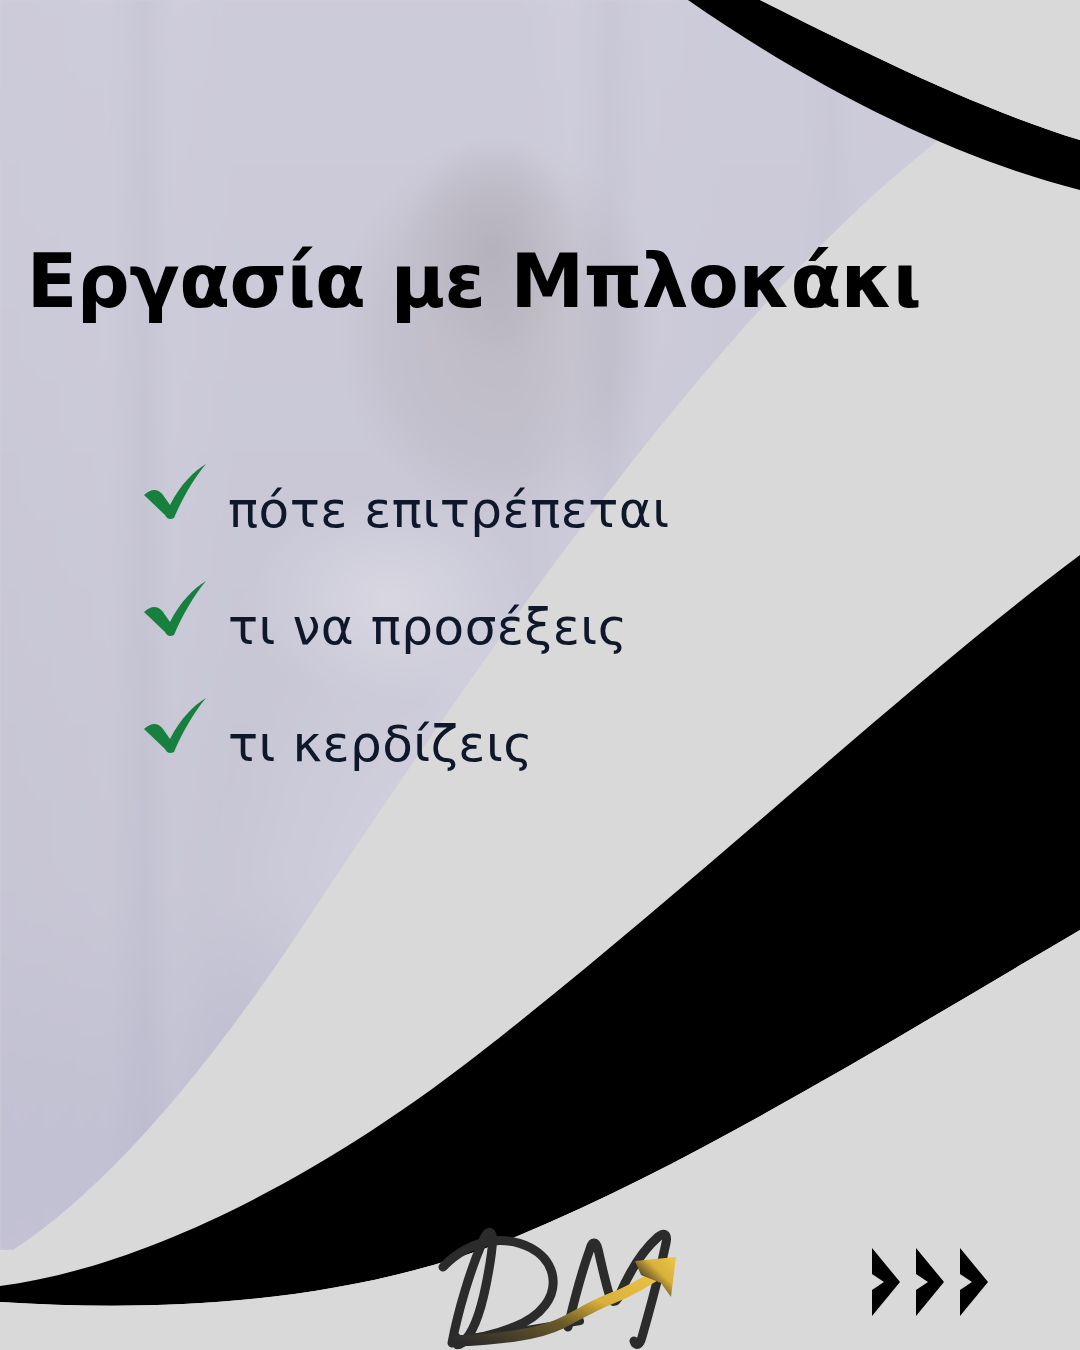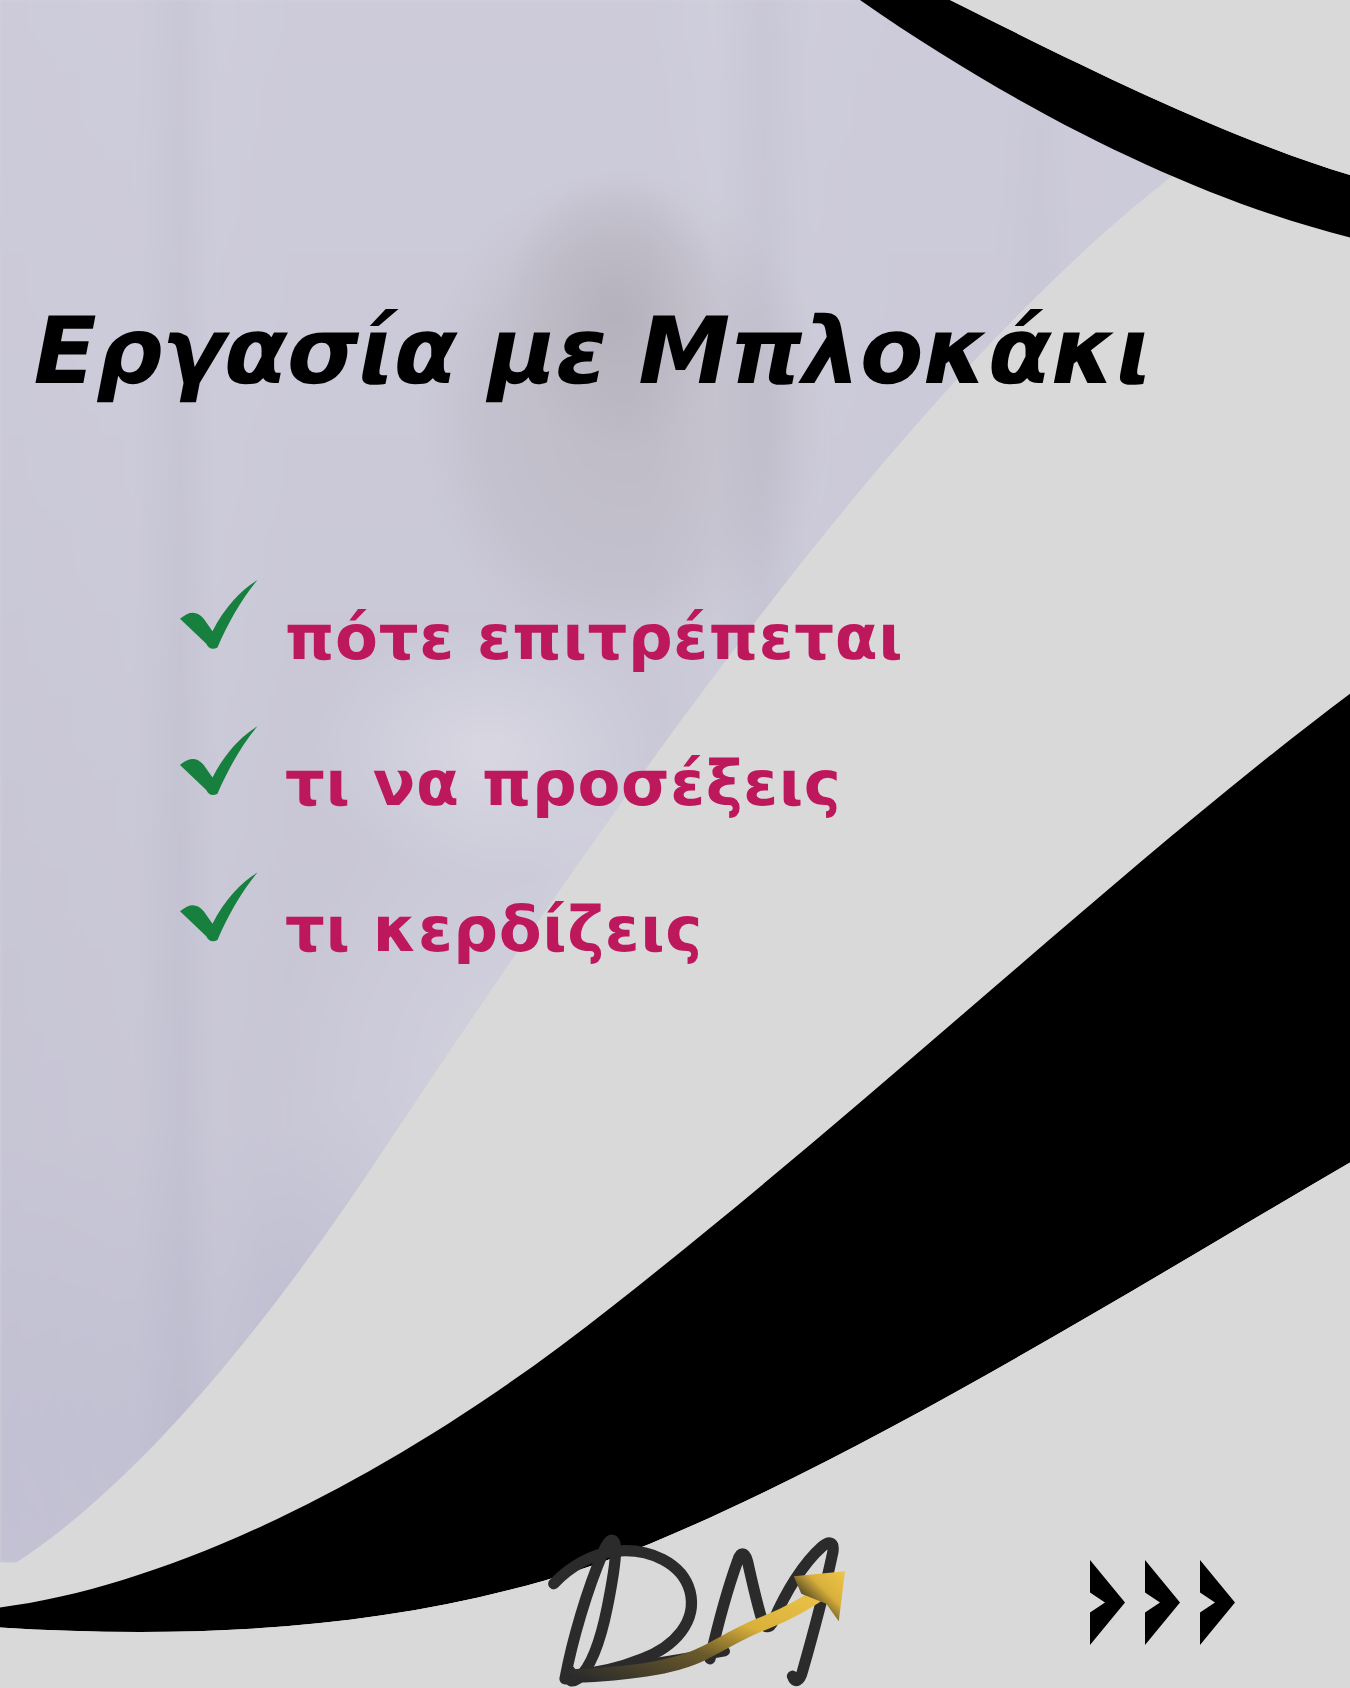--- a/index.html
+++ b/index.html
@@ -71,21 +71,20 @@
   }
 
   
   .title {
     position:absolute;
     left:0; top:238px;
     width:948px;
     text-align:center;
     font-size:74px;
     font-weight:bold;
-    font-style:italic;
     color:#000000;
     letter-spacing:-0.5px;
     font-family:"DejaVu Sans", sans-serif;
     white-space:nowrap;
   }
 
   
   .bullets {
     position:absolute;
     left:140px; top:462px;
@@ -98,22 +97,22 @@
     margin-bottom:55px;
   }
   .check-icon {
     flex:0 0 auto;
     width:72px;
     height:62px;
     display:block;
   }
   .bullet-text {
     font-size:50px;
-    font-weight:bold;
-    color:#be185d;
+    font-weight:normal;
+    color:#0f172a;
     font-family:"DejaVu Sans", sans-serif;
     white-space:nowrap;
     margin-left:16px;
     letter-spacing:0.5px;
     margin-top:34px;
   }
 
   
   .footer {
     position:absolute;

